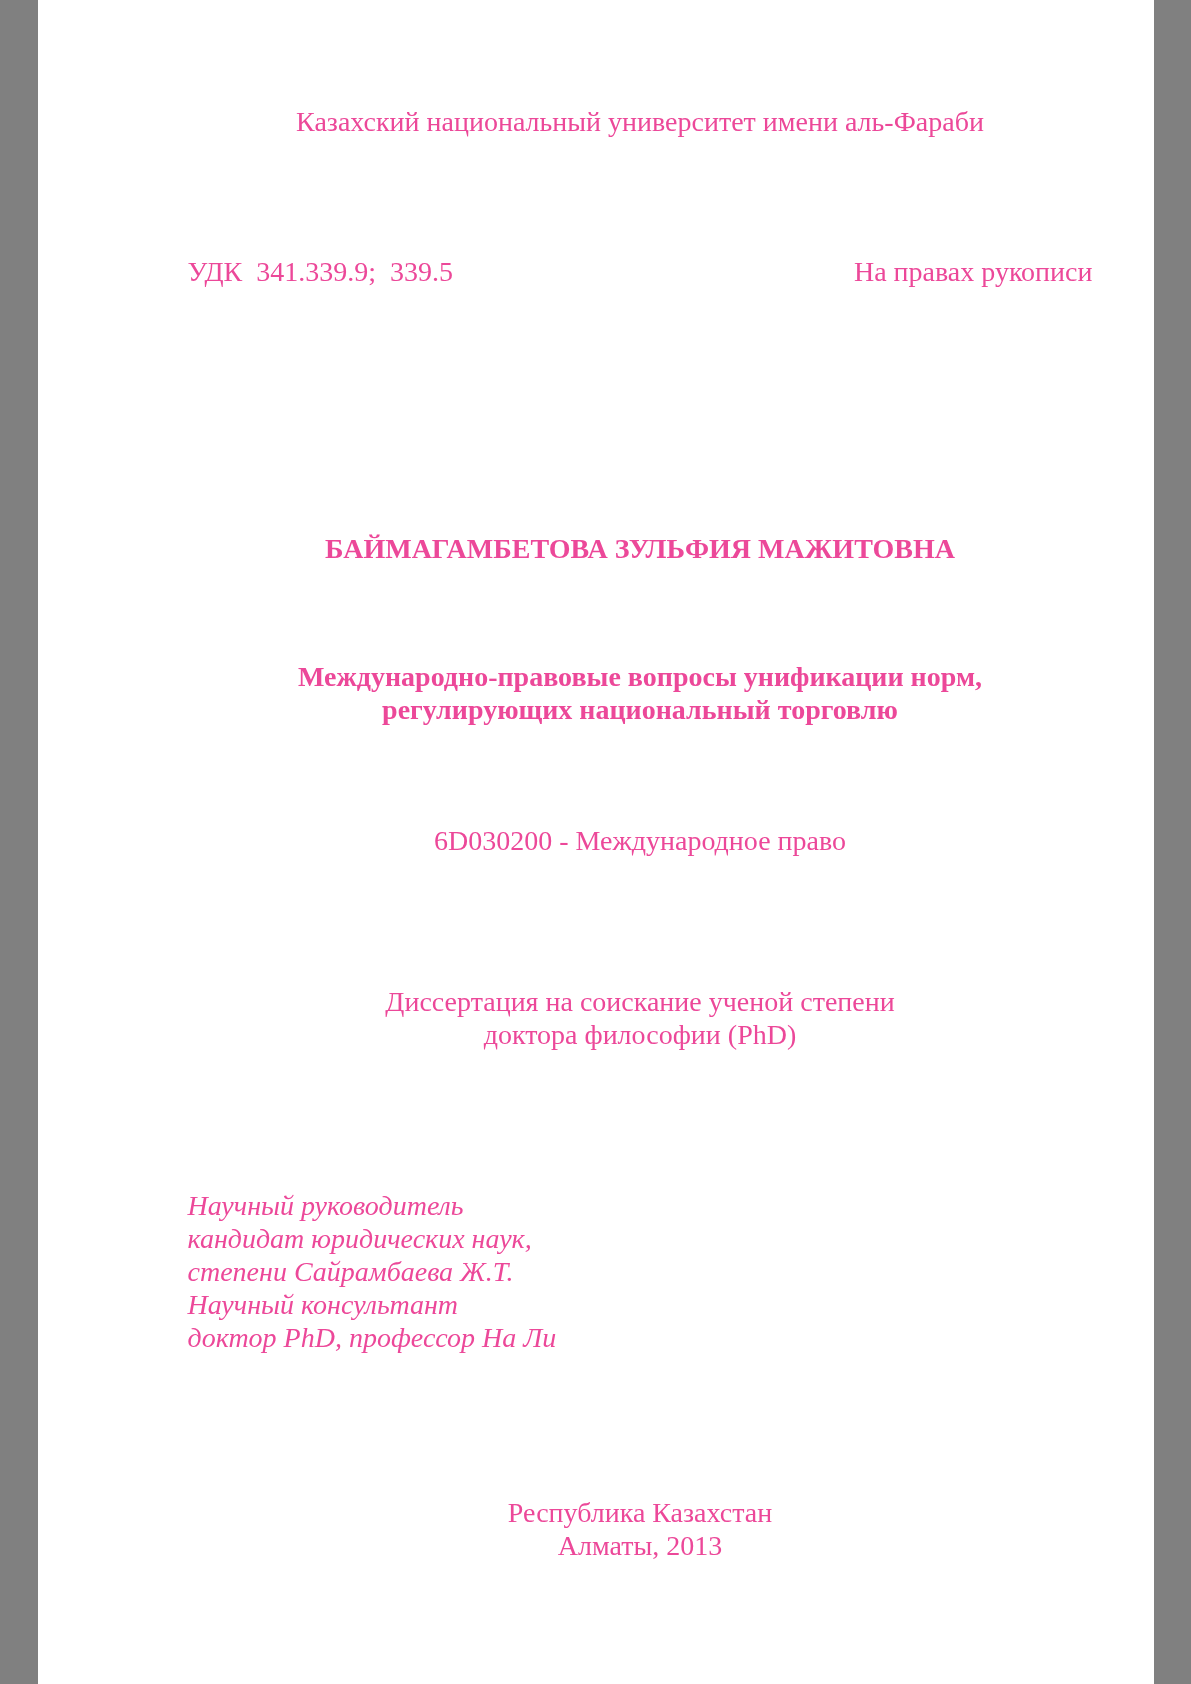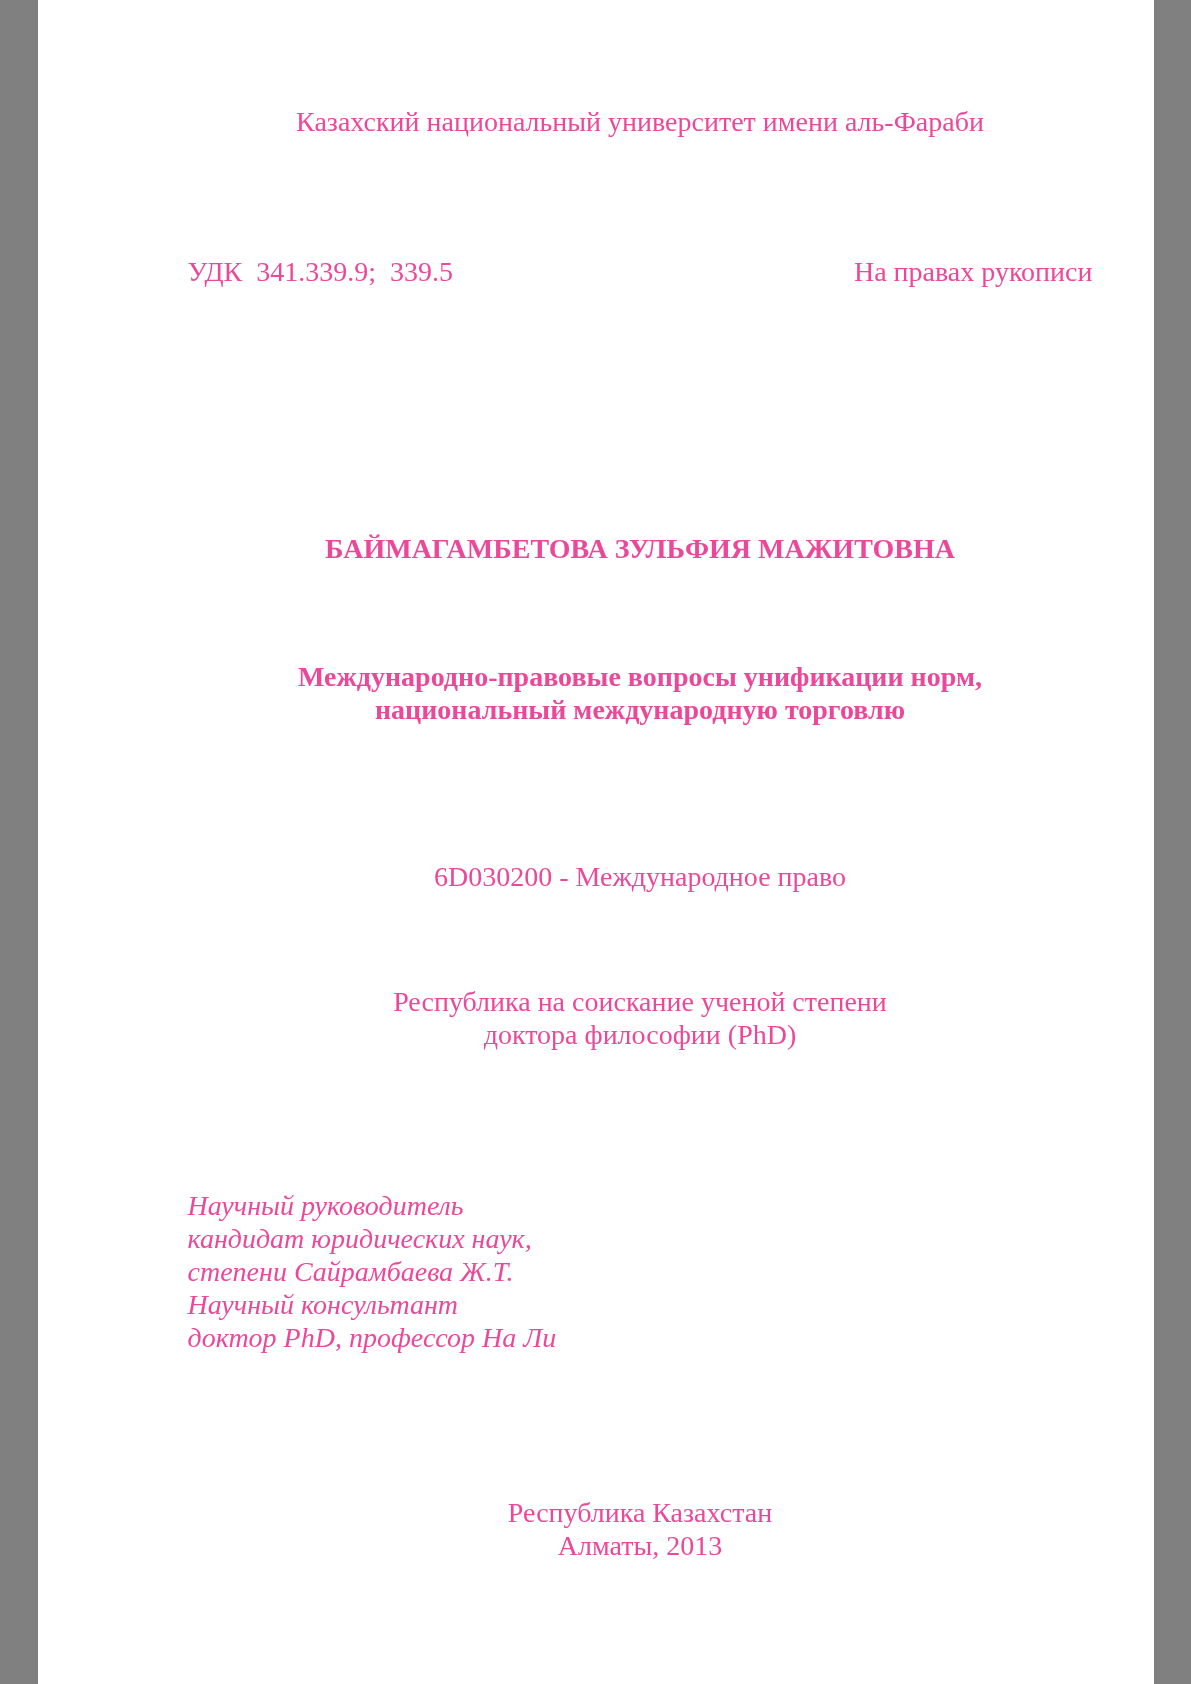--- a/index.html
+++ b/index.html
@@ -24,48 +24,48 @@
   }
   .centered { text-align: center; }
   .right    { text-align: left; font-style: italic; }
   .bold     { font-weight: bold; }
   .pre      { white-space: pre; }
 
   .university   { top: 105px; }
   .udk-row      { top: 255px; display: flex; justify-content: space-between; gap: 45px; }
   .author       { top: 532px; }
   .title        { top: 660px; }
-  .specialty    { top: 860px; }
+  .specialty    { top: 824px; }
   .thesis       { top: 985px; }
   .supervisors  { top: 1189px; }
   .location     { top: 1496px; }
 </style>
 </head>
 <body>
 
 <div class="page">
 
   <div class="band university centered">Казахский национальный университет имени аль-Фараби</div>
 
   <div class="band udk-row">
     <span class="pre">УДК  341.339.9;  339.5</span>
     <span>На правах рукописи</span>
   </div>
 
   <div class="band author centered bold">БАЙМАГАМБЕТОВА ЗУЛЬФИЯ МАЖИТОВНА</div>
 
   <div class="band title centered bold">
     <div>Международно-правовые вопросы унификации норм,</div>
-    <div>национальный международную торговлю</div>
+    <div>регулирующих национальный торговлю</div>
   </div>
 
   <div class="band specialty centered">6D030200 - Международное право</div>
 
   <div class="band thesis centered">
-    <div>Республика на соискание ученой степени</div>
+    <div>Диссертация на соискание ученой степени</div>
     <div>доктора философии (PhD)</div>
   </div>
 
   <div class="band supervisors right">
     <div>Научный руководитель</div>
     <div>кандидат юридических наук,</div>
     <div>степени Сайрамбаева Ж.Т.</div>
     <div>Научный консультант</div>
     <div>доктор PhD, профессор На Ли</div>
   </div>

